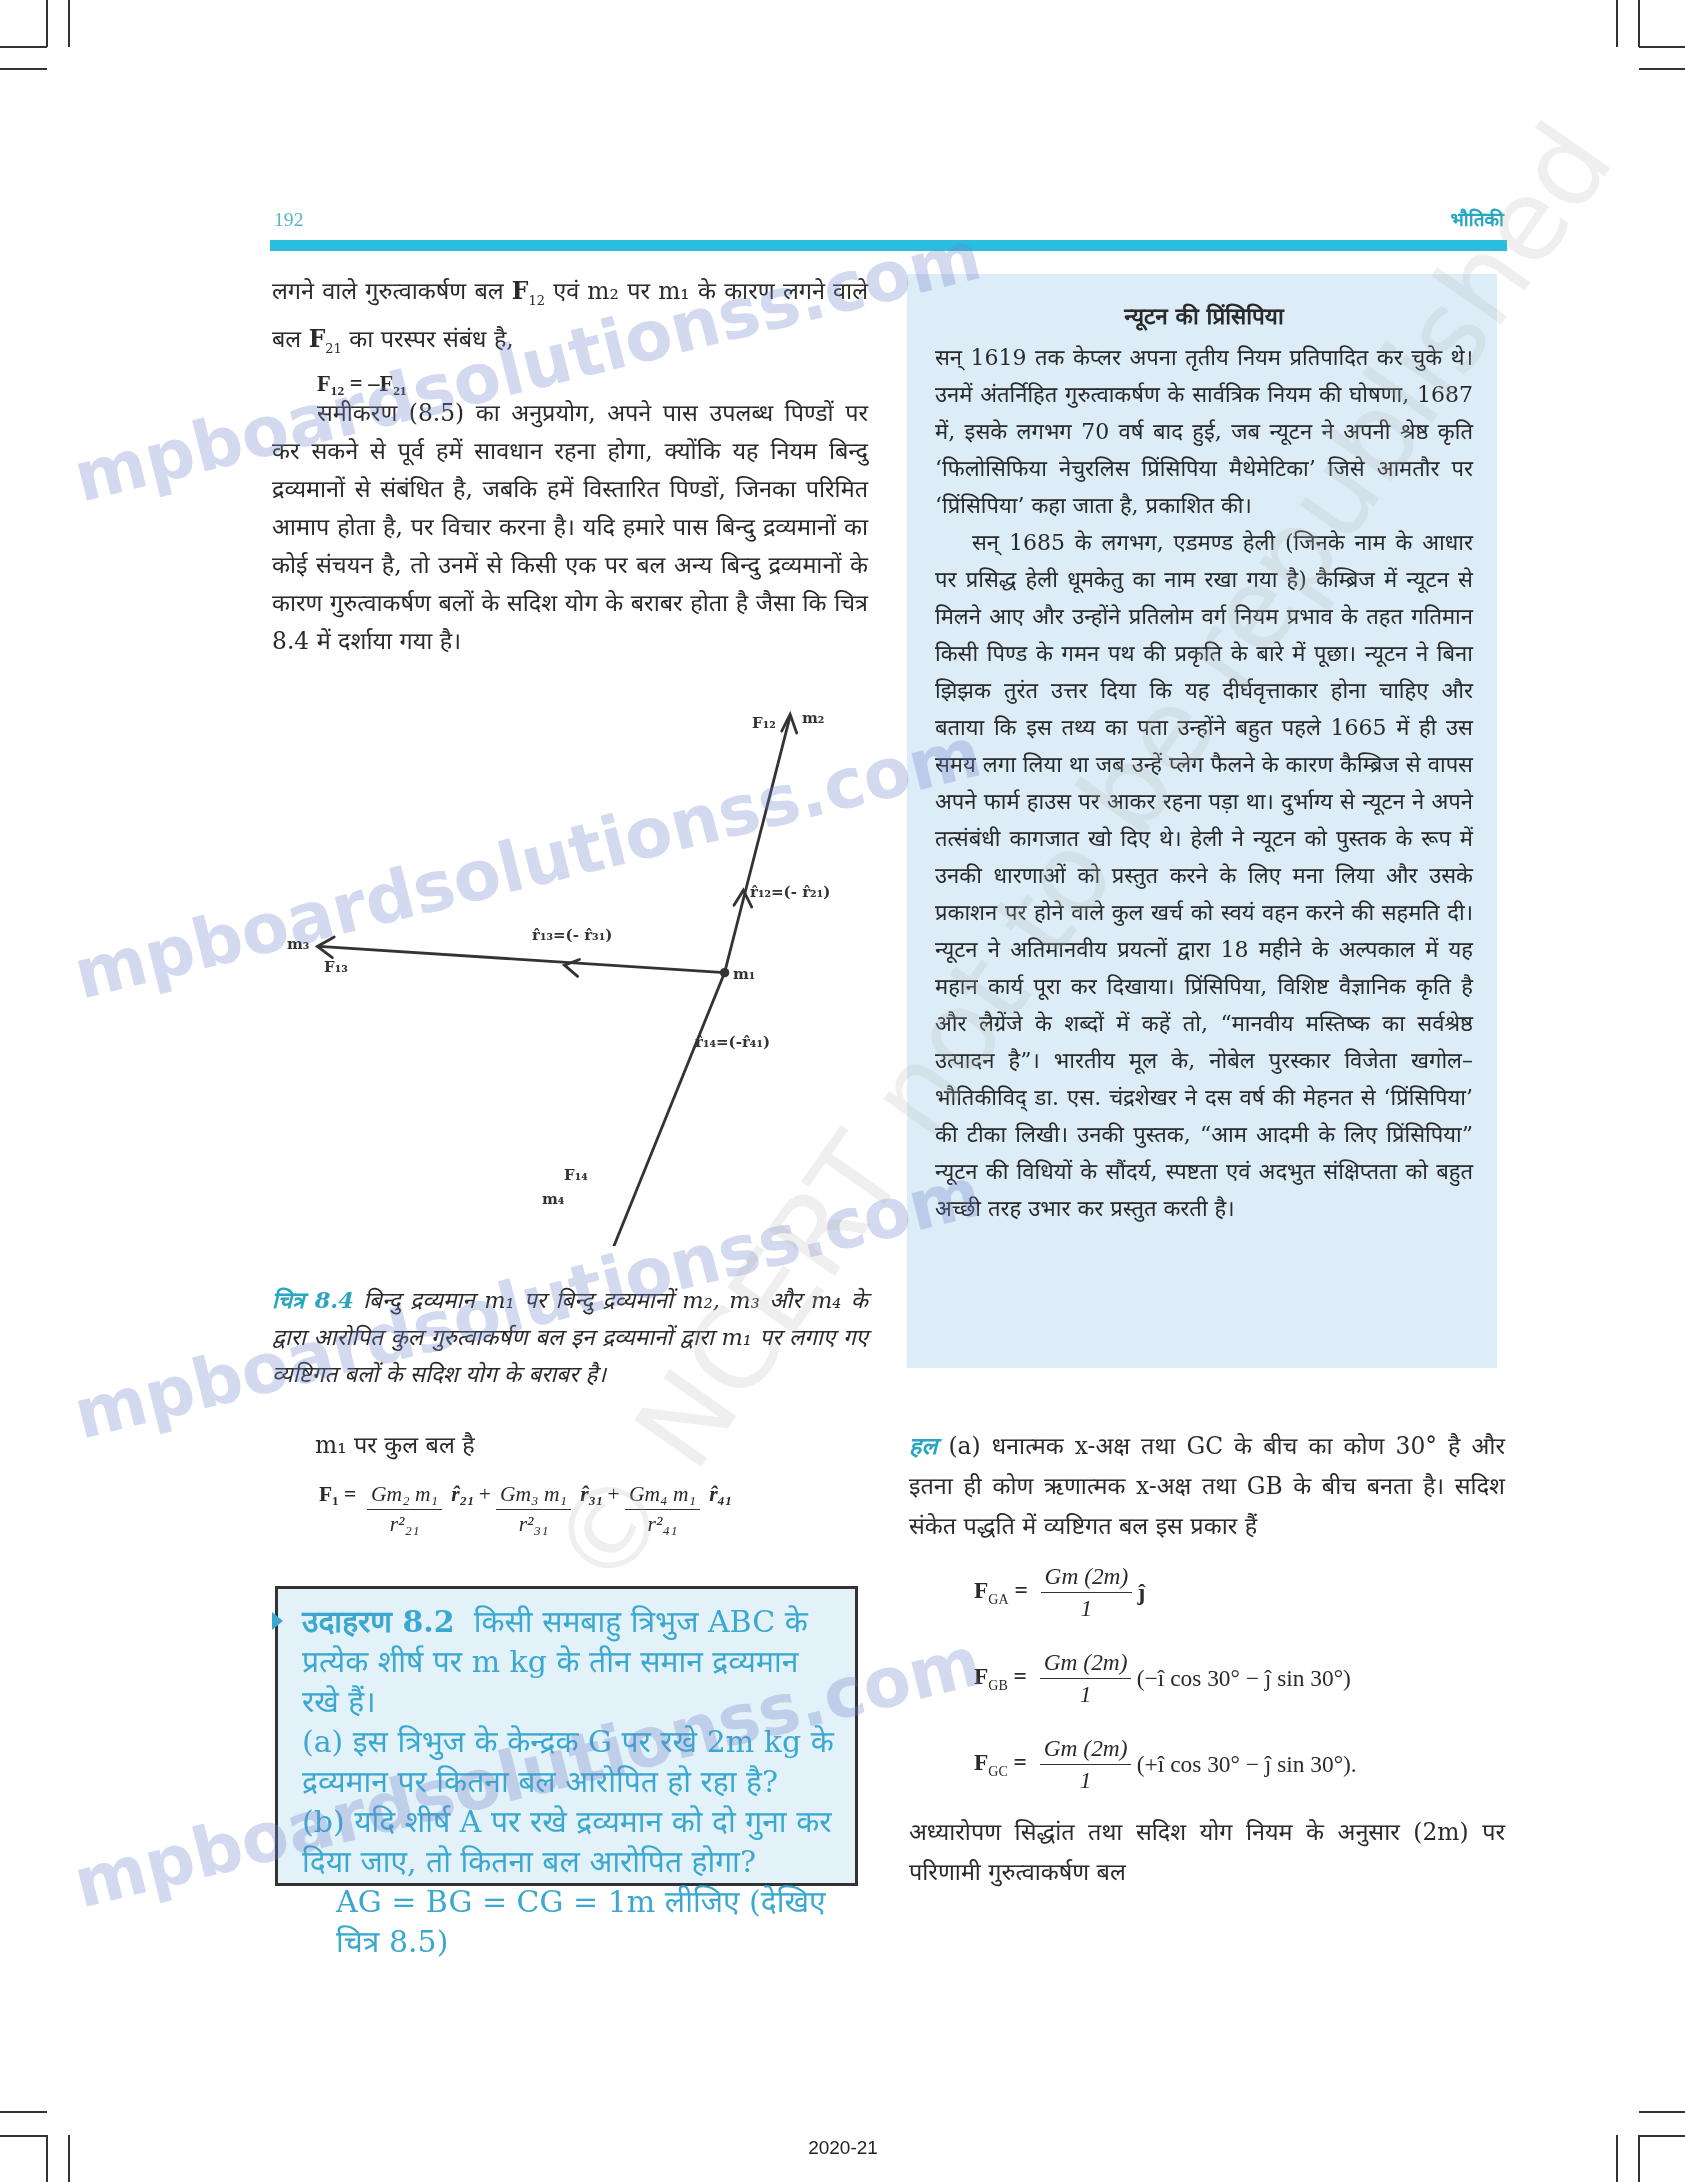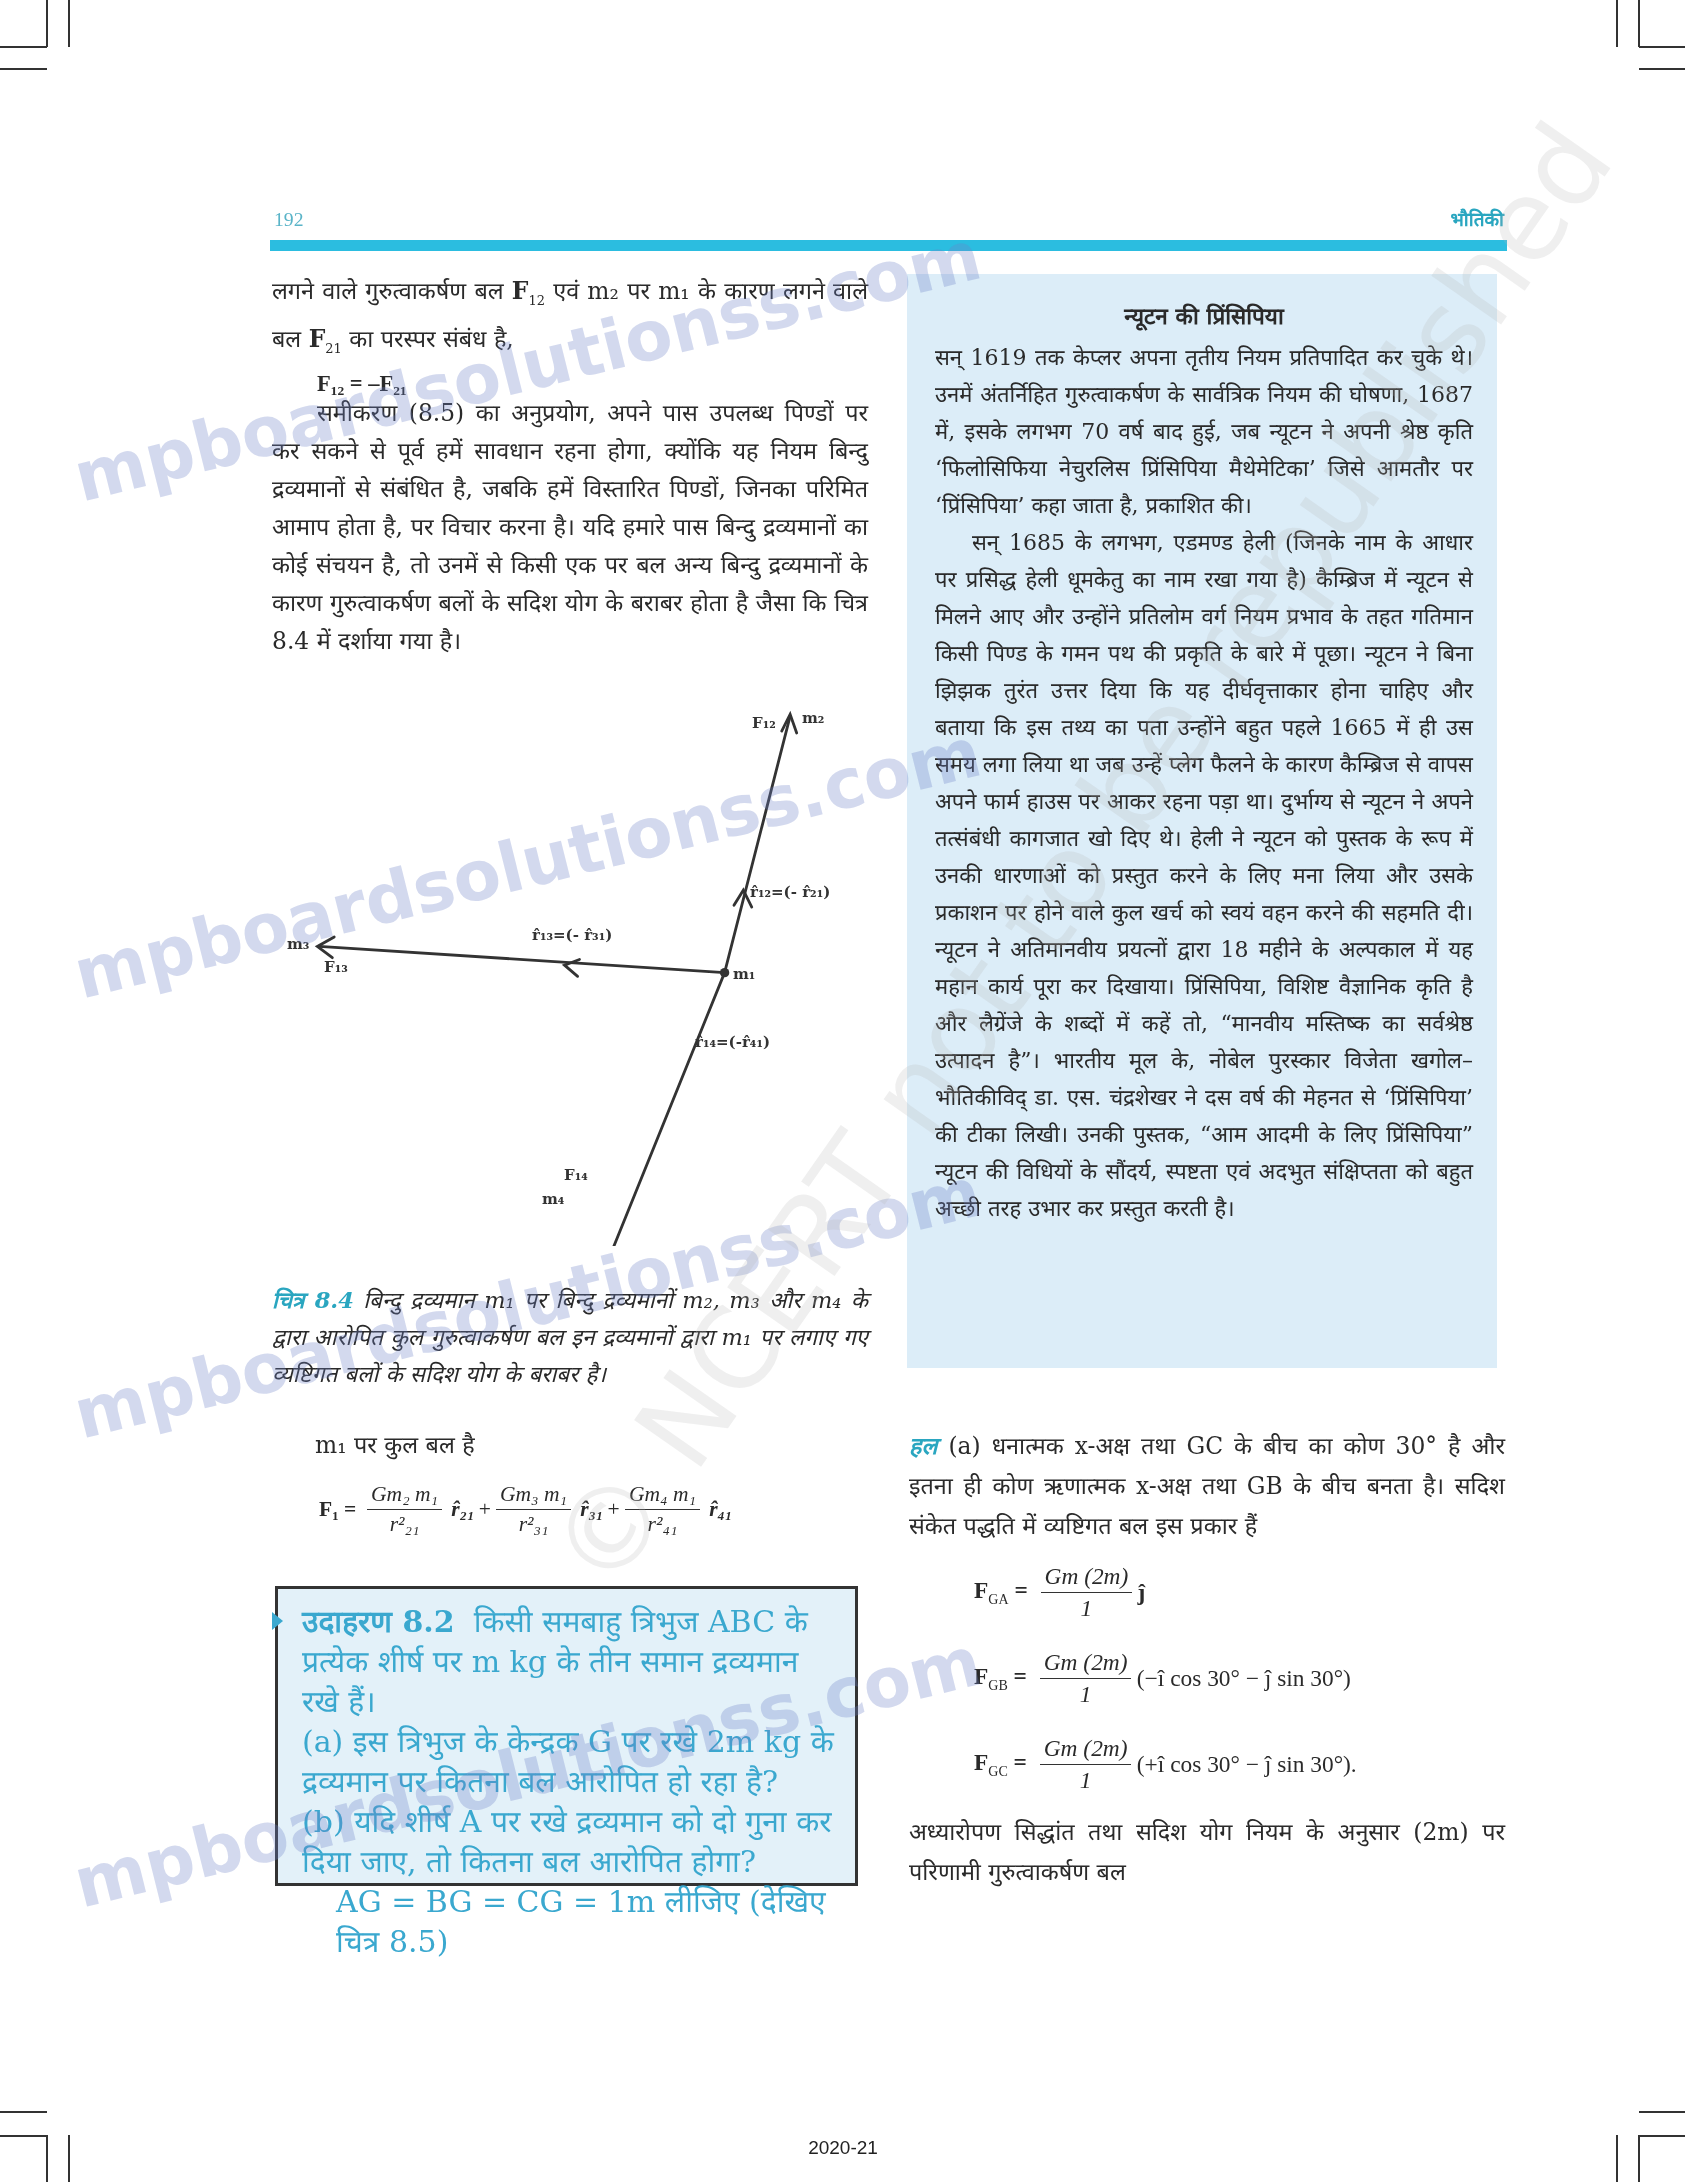--- a/index.html
+++ b/index.html
@@ -23,21 +23,21 @@
   .watermark { position: absolute; color: rgba(110, 130, 200, 0.30); font-family: "DejaVu Sans", sans-serif; font-weight: bold; font-size: 69px; transform: rotate(-14deg); transform-origin: left top; white-space: nowrap; pointer-events: none; }
   .ncert-wm { position: absolute; color: rgba(180,180,180,0.22); font-family: "DejaVu Sans", sans-serif; font-size: 141px; transform: rotate(-55deg); transform-origin: left top; white-space: nowrap; pointer-events: none; }
 
   .figure { position: absolute; left: 272px; top: 703px; width: 600px; height: 543px; }
   .fig-label { position: absolute; font-family: "DejaVu Serif", serif; font-weight: bold; font-size: 15px; color: #333; }
 
   .caption { position: absolute; left: 272px; top: 1282px; width: 596px; font-size: 22.5px; line-height: 37px; font-style: italic; text-align: justify; }
   .caption .cap-num { color: #2aa6c0; font-weight: bold; font-style: italic; margin-right: 9.4px; }
 
   .total-line { position: absolute; left: 315px; top: 1428px; font-size: 23.4px; }
-  .formula { position: absolute; left: 319px; top: 1482px; display: flex; align-items: center; font-family: "Liberation Serif", serif; font-size: 21.5px; }
+  .formula { position: absolute; left: 319px; top: 1482px; display: flex; align-items: flex-start; font-family: "Liberation Serif", serif; font-size: 21.5px; }
   .frac { display: inline-flex; flex-direction: column; align-items: center; margin: 0 5.6px; }
   .frac .num { padding: 0 3.7px 1.9px; border-bottom: 1.9px solid #333; font-style: italic; }
   .frac .den { padding-top: 1.9px; font-style: italic; }
   .hat { font-weight: bold; margin: 0 4px; font-style: italic; }
 
   .example { position: absolute; left: 275px; top: 1586px; width: 583px; height: 300px; background: #e3f1f9; border: 3.7px solid #333; box-sizing: border-box; color: #3aa8cf; font-size: 30px; line-height: 40px; padding: 13px 19px 0 24px; }
   .example .ex-title { font-weight: bold; }
   .example .arrow { position: absolute; left: -5.6px; top: 22.5px; width: 0; height: 0; border-top: 9.4px solid transparent; border-bottom: 9.4px solid transparent; border-left: 11.2px solid #3aa8cf; }
   .example .hint { padding-left: 34px; }
 

